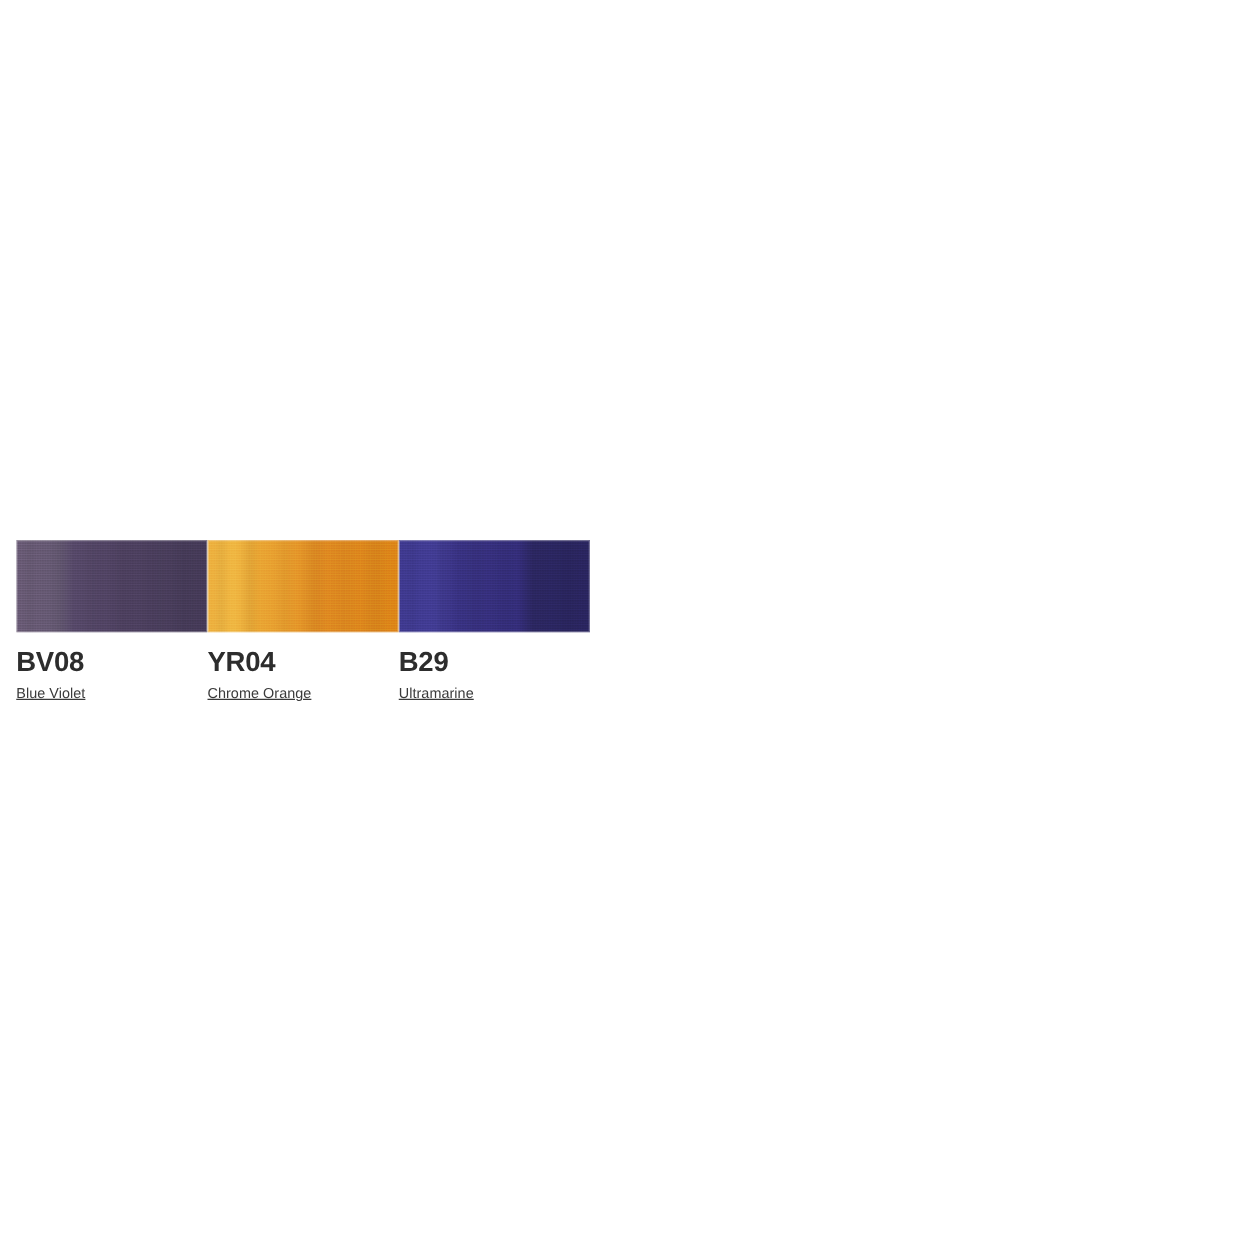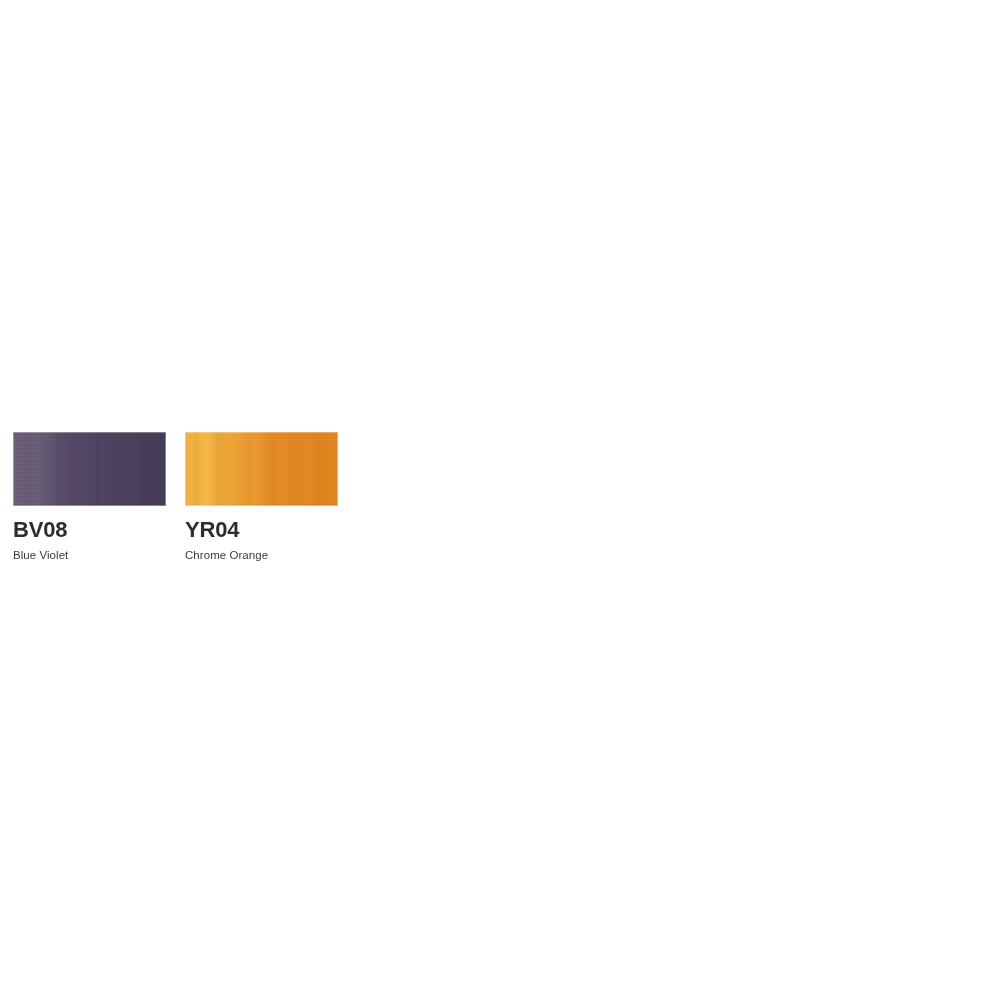--- a/index.html
+++ b/index.html
@@ -18,21 +18,21 @@
   }
 
   #swatch-row {
     position: absolute;
     left: 13px;
     top: 432px;
     width: 974px;
     display: flex;
     flex-direction: row;
     align-items: flex-start;
-    gap: 19px;
+    gap: 0;
   }
 
   .swatch-cell {
     width: 153px;
     flex: 0 0 153px;
     position: relative;
   }
 
   
   .chip {
@@ -103,20 +103,21 @@
     white-space: nowrap;
   }
   .chip-name {
     margin-top: 9px;
     font-size: 11.5px;
     font-weight: normal;
     letter-spacing: 0.05px;
     color: #3a3a3a;
     line-height: 1;
     white-space: nowrap;
+    text-decoration: underline;
   }
 </style>
 </head>
 <body>
 
 <div id="swatch-row">
     <div class="swatch-cell">
       <div class="chip">
         <div class="chip-bands" style="background: linear-gradient(90deg, rgb(107, 92, 119) 0%, rgb(102, 90, 116) 22%, rgb(87, 73, 106) 30%, rgb(78, 65, 97) 62%, rgb(69, 58, 88) 100%);"></div>
         <div class="chip-streaks"></div>
@@ -129,13 +130,23 @@
     <div class="swatch-cell">
       <div class="chip">
         <div class="chip-bands" style="background: linear-gradient(90deg, rgb(237, 177, 63) 0%, rgb(240, 184, 67) 14%, rgb(234, 168, 53) 25%, rgb(231, 155, 43) 45%, rgb(224, 140, 34) 58%, rgb(221, 135, 24) 100%);"></div>
         <div class="chip-streaks"></div>
         <div class="chip-grain"></div>
         <div class="chip-rim"></div>
       </div>
       <div class="chip-code">YR04</div>
       <div class="chip-name">Chrome Orange</div>
     </div>
+    <div class="swatch-cell">
+      <div class="chip">
+        <div class="chip-bands" style="background: linear-gradient(90deg, rgb(64, 58, 145) 0%, rgb(67, 61, 150) 20%, rgb(57, 50, 131) 31%, rgb(53, 46, 124) 62%, rgb(44, 39, 99) 70%, rgb(42, 37, 96) 100%);"></div>
+        <div class="chip-streaks"></div>
+        <div class="chip-grain"></div>
+        <div class="chip-rim"></div>
+      </div>
+      <div class="chip-code">B29</div>
+      <div class="chip-name">Ultramarine</div>
+    </div>
   </div>
 
 </body></html>

